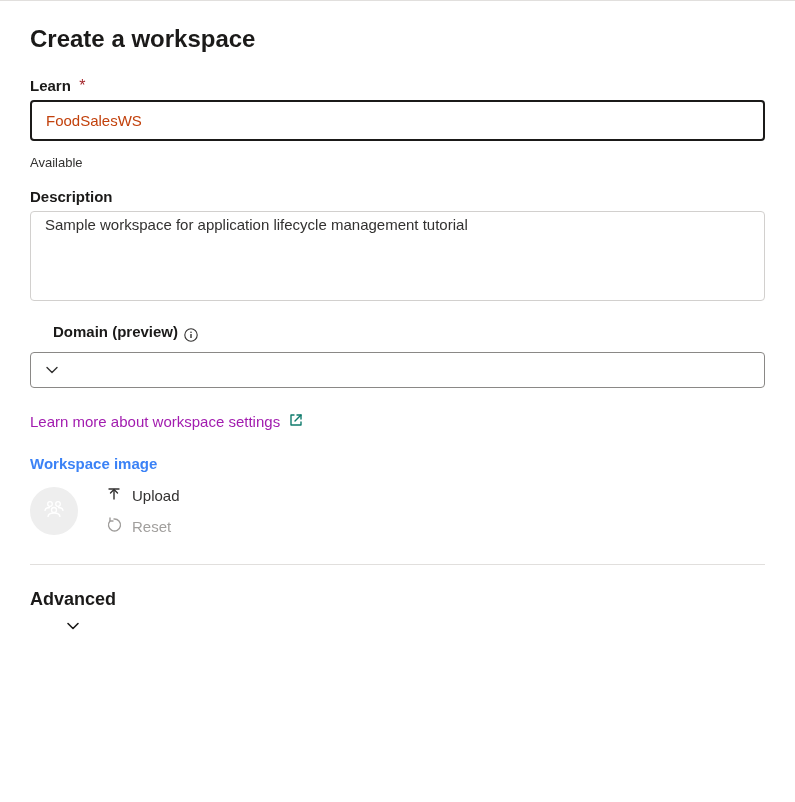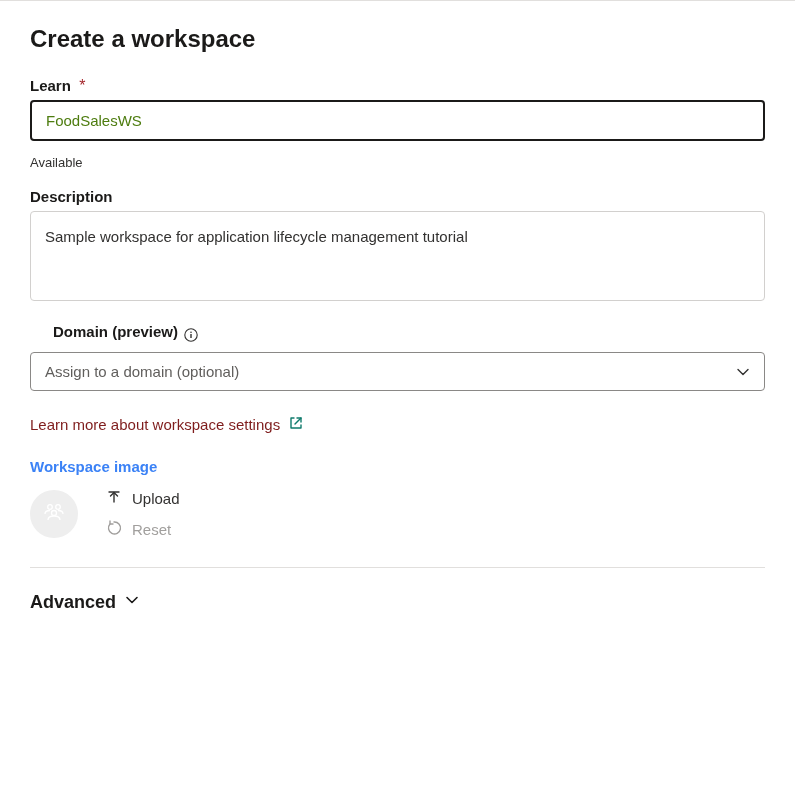--- a/index.html
+++ b/index.html
@@ -37,33 +37,33 @@
     margin-left: 4px;
     font-weight: 400;
   }
   .text-input {
     width: 100%;
     border: 2px solid #1b1a19;
     border-radius: 4px;
     padding: 10px 14px;
     font-size: 15px;
     font-family: inherit;
-    color: #4d7c0f;
+    color: #c2410c;
     outline: none;
   }
   .availability {
     font-size: 13px;
     color: #323130;
     margin-top: 14px;
   }
   .textarea-input {
     width: 100%;
     border: 1px solid #d2d0ce;
     border-radius: 4px;
-    padding: 16px 14px;
+    padding: 4px 14px;
     font-size: 15px;
     font-family: inherit;
     color: #323130;
     min-height: 90px;
     resize: none;
     outline: none;
   }
   .domain-label-row {
     display: flex;
     align-items: center;
@@ -90,21 +90,21 @@
     align-items: center;
     cursor: pointer;
   }
   .chevron {
     display: inline-flex;
   }
   .link-row {
     display: inline-flex;
     align-items: center;
     gap: 8px;
-    color: #7f1d1d;
+    color: #a21caf;
     font-size: 15px;
     margin-top: 6px;
     margin-bottom: 24px;
     cursor: pointer;
   }
   .section-label {
     font-size: 15px;
     font-weight: 600;
     color: #3b82f6;
     margin-bottom: 14px;
@@ -151,20 +151,21 @@
     align-items: center;
     gap: 8px;
     font-size: 18px;
     font-weight: 600;
     color: #1b1a19;
     cursor: pointer;
     background: none;
     border: none;
     padding: 0;
     font-family: inherit;
+    flex-direction: column;
   }
 </style>
 </head>
 <body>
 
 <div class="container">
   <h1 class="page-title">Create a workspace</h1>
 
   
   <div class="field-group">
@@ -188,21 +189,20 @@
       <span class="field-label">Domain (preview)</span>
       <span class="info-icon">
         <svg width="14" height="14" viewBox="0 0 14 14" fill="none">
           <circle cx="7" cy="7" r="6.2" stroke="#323130" stroke-width="1.1"></circle>
           <circle cx="7" cy="4.3" r="0.8" fill="#323130"></circle>
           <rect x="6.3" y="6" width="1.4" height="4" fill="#323130"></rect>
         </svg>
       </span>
     </div>
     <div class="dropdown">
-      <span>Assign to a domain (optional)</span>
       <span class="chevron">
         <svg width="14" height="14" viewBox="0 0 14 14" fill="none">
           <path d="M2 4.5 L7 9.5 L12 4.5" stroke="#323130" stroke-width="1.4" fill="none" stroke-linecap="round" stroke-linejoin="round"></path>
         </svg>
       </span>
     </div>
   </div>
 
   
   <div class="link-row">

